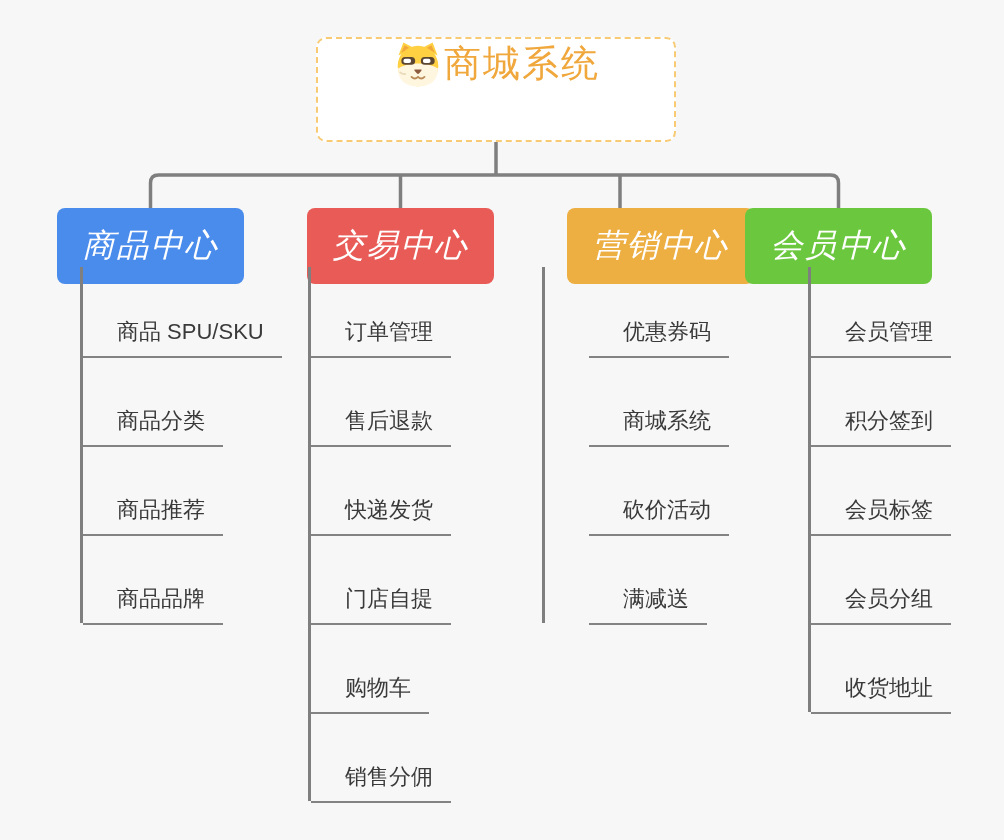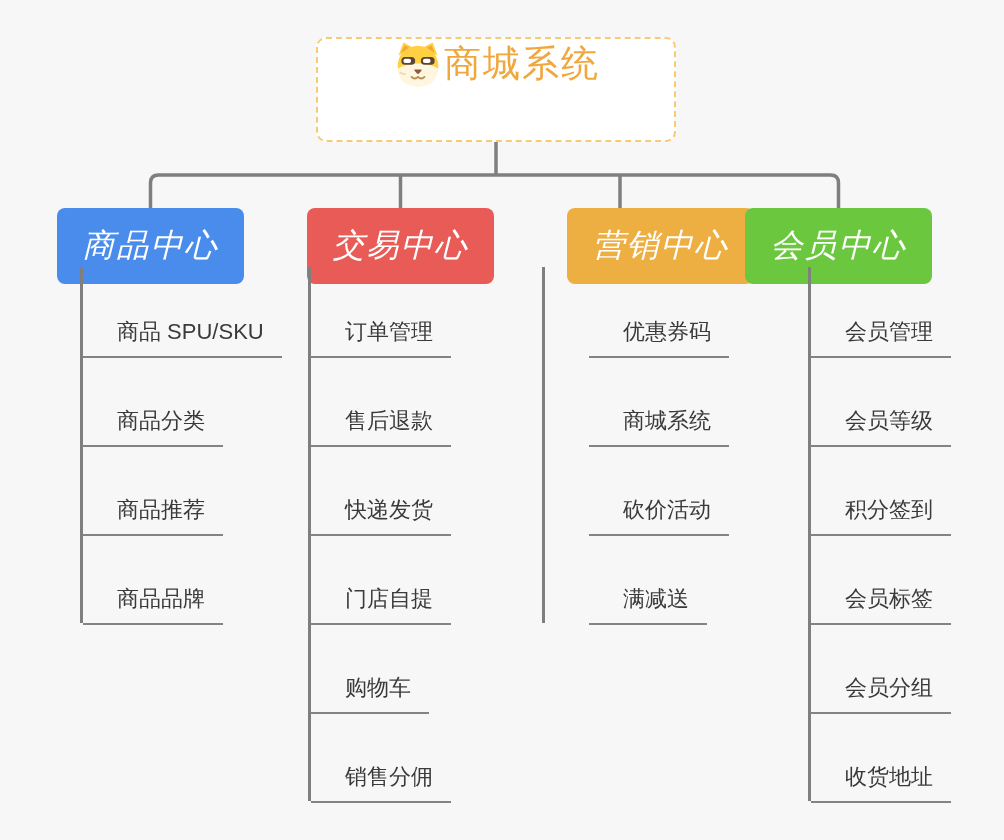--- a/index.html
+++ b/index.html
@@ -175,23 +175,20 @@
   </ul>
 
   <div class="branch b4" style="background-color: rgb(107, 200, 62);">
     <span class="branch-label">会员中心</span>
   </div>
   <ul class="children c4">
     <li class="child">
         <span class="child-label">会员管理</span>
       </li>
     <li class="child">
-        <span class="child-label">会员等级</span>
-      </li>
-    <li class="child">
         <span class="child-label">积分签到</span>
       </li>
     <li class="child">
         <span class="child-label">会员标签</span>
       </li>
     <li class="child">
         <span class="child-label">会员分组</span>
       </li>
     <li class="child">
         <span class="child-label">收货地址</span>

